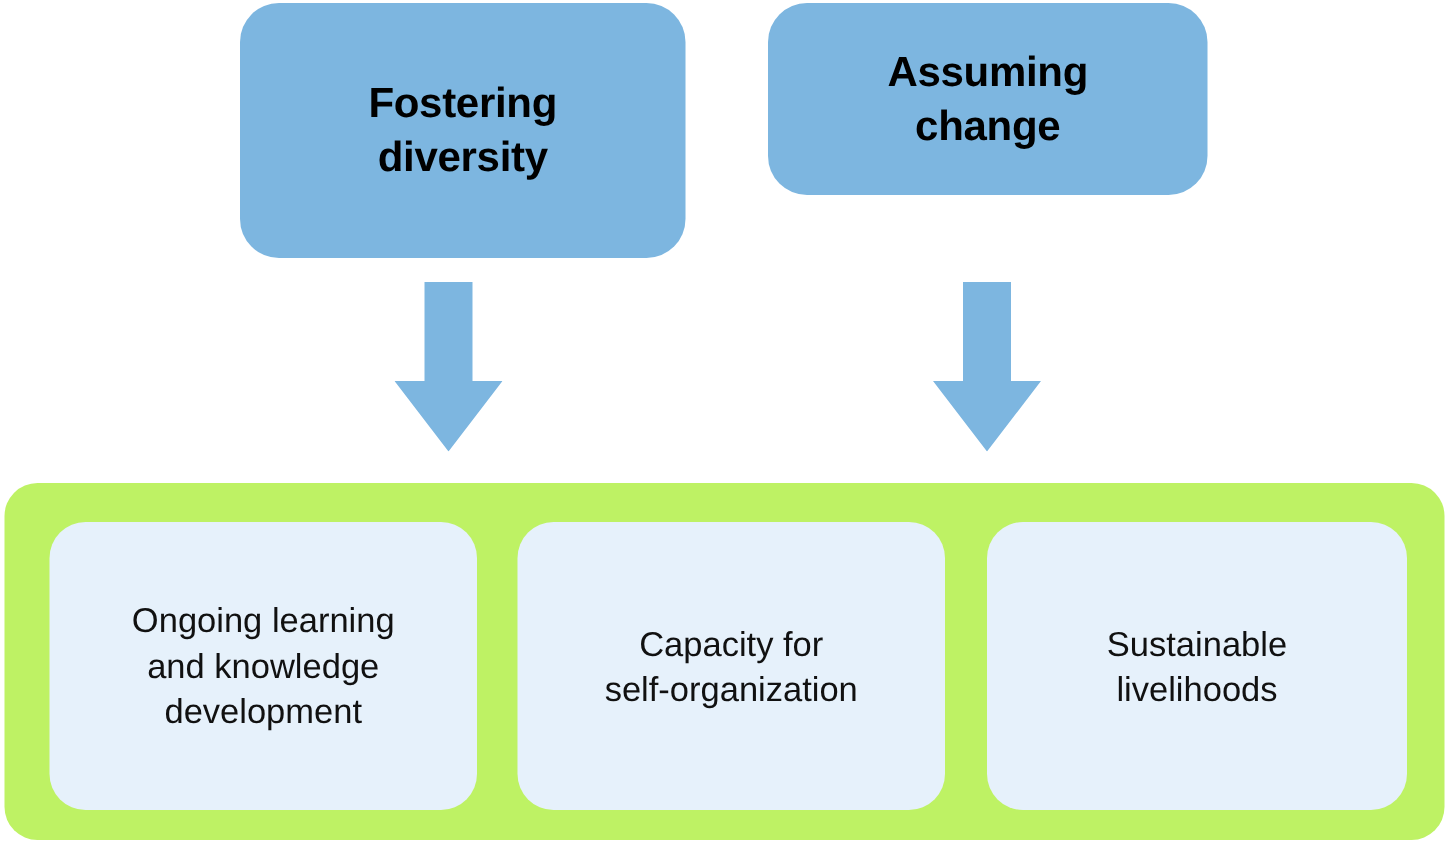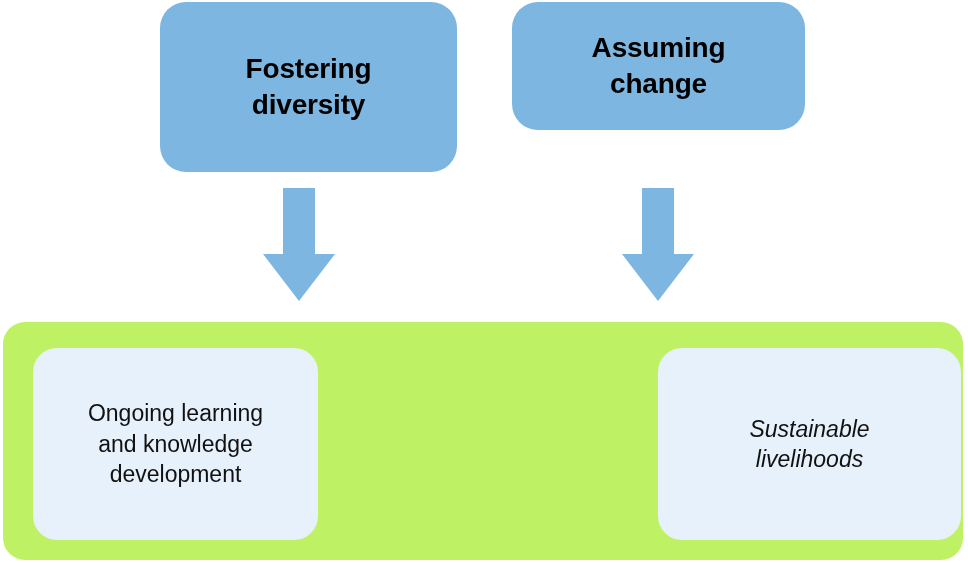--- a/index.html
+++ b/index.html
@@ -67,21 +67,21 @@
     height: 192px;
     background: #E6F1FB;
     border-radius: 24px;
     display: flex;
     align-items: center;
     justify-content: center;
     box-sizing: border-box;
   }
   #outcome-box-0 { left: 30px;  width: 285px; }
   #outcome-box-1 { left: 342px; width: 285px; }
-  #outcome-box-2 { left: 655px; width: 303px; font-style: italic; }
+  #outcome-box-2 { left: 655px; width: 280px; }
 
   .outcome-label {
     font-size: 23px;
     font-weight: normal;
     color: #111111;
     text-align: center;
     line-height: 1.32;
     white-space: pre-line;
     padding: 0 10px;
   }
@@ -110,20 +110,24 @@
   </svg>
 
   <div id="outcome-container">
 
     <div class="outcome-box" id="outcome-box-0">
       <span class="outcome-label">Ongoing learning
 and knowledge
 development</span>
     </div>
 
+    <div class="outcome-box" id="outcome-box-1">
+      <span class="outcome-label">Capacity for
+self-organization</span>
+    </div>
 
     <div class="outcome-box" id="outcome-box-2">
       <span class="outcome-label">Sustainable
 livelihoods</span>
     </div>
 
   </div>
 </div>
 
 </body></html>

